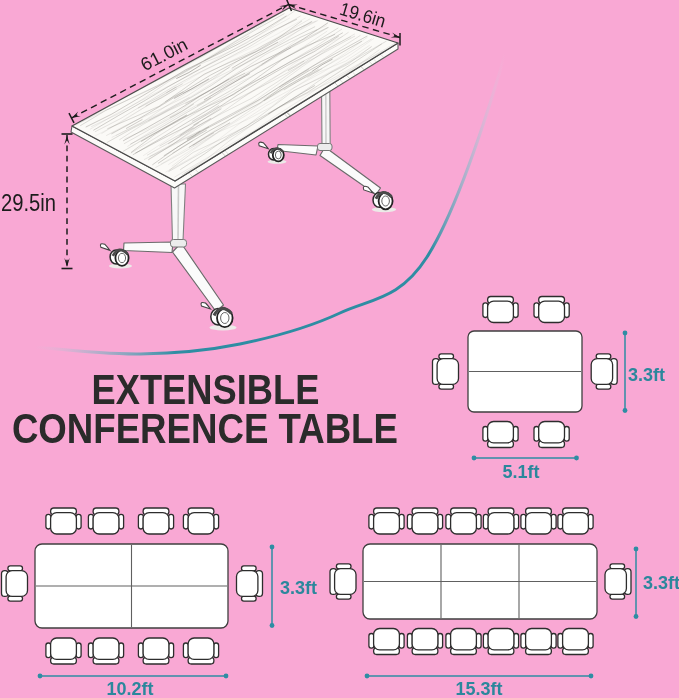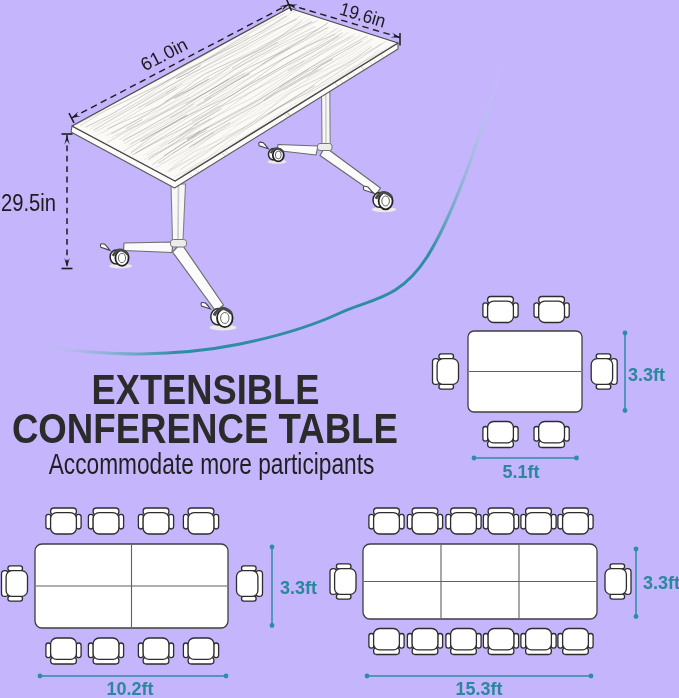--- a/index.html
+++ b/index.html
@@ -1,14 +1,14 @@
 <!DOCTYPE html>
 <html><head><meta charset="utf-8"><style>
 html,body{margin:0;padding:0;background:#fff}
-.stage{position:relative;width:679px;height:698px;overflow:hidden;background:#c4b5fd;font-family:"Liberation Sans",sans-serif}
+.stage{position:relative;width:679px;height:698px;overflow:hidden;background:#f9a8d4;font-family:"Liberation Sans",sans-serif}
 .title{position:absolute;left:-25px;top:370px;width:460px;text-align:center;color:#2b2b2b;line-height:39px;font-weight:bold;font-size:42.5px;white-space:nowrap}
 .title .l1{display:inline-block;transform:scaleX(0.854)}
 .title .l2{display:inline-block;transform:scaleX(0.862)}
 .sub{position:absolute;left:0;top:447px;width:420px;text-align:center;color:#1f1f1f;font-size:29.5px;white-space:nowrap}
 .sub .l{display:inline-block;transform:scaleX(0.77)}
 </style></head><body>
 <div class="stage">
 <svg width="679" height="698" viewBox="0 0 679 698" font-family="'Liberation Sans',sans-serif" style="position:absolute;left:0;top:0">
 <defs>
         <g id="ch">
@@ -245,13 +245,12 @@
 <line x1="636" y1="549" x2="636" y2="616.5" stroke="#2e8da3" stroke-width="1.5"></line>
       <circle cx="636" cy="549" r="2.4" fill="#2e8da3"></circle>
       <circle cx="636" cy="616.5" r="2.4" fill="#2e8da3"></circle>
 <text x="643" y="589" font-size="18" font-weight="bold" fill="#2b879c">3.3ft</text>
 <line x1="367" y1="676" x2="591" y2="676" stroke="#2e8da3" stroke-width="1.5"></line>
       <circle cx="367" cy="676" r="2.4" fill="#2e8da3"></circle>
       <circle cx="591" cy="676" r="2.4" fill="#2e8da3"></circle>
 <text x="479" y="695" text-anchor="middle" font-size="18" font-weight="bold" fill="#2b879c">15.3ft</text>
 </svg>
 <div class="title"><span class="l1">EXTENSIBLE</span><br><span class="l2">CONFERENCE&nbsp;TABLE</span></div>
-<div class="sub"><span class="l">Accommodate&nbsp;more&nbsp;participants</span></div>
 </div>
 </body></html>

